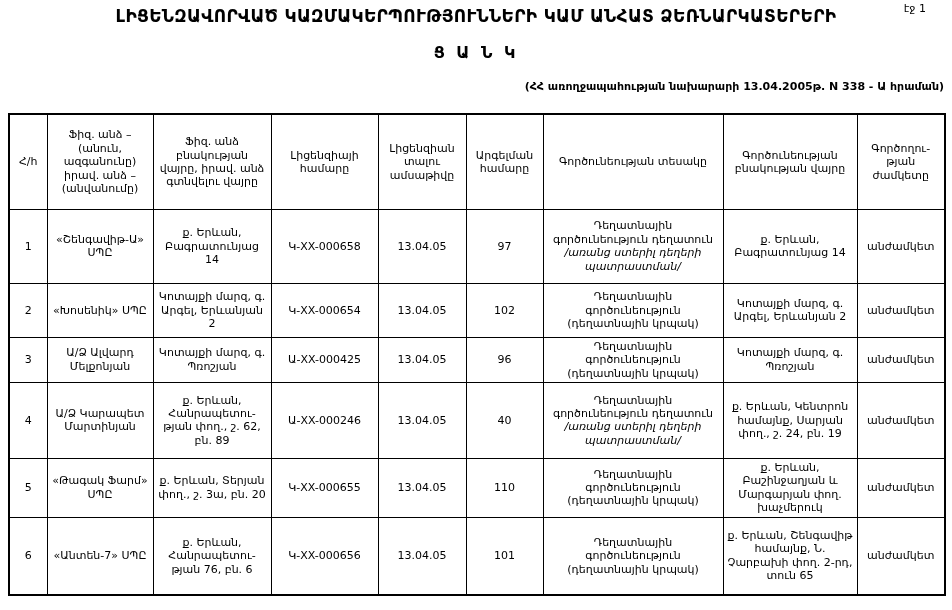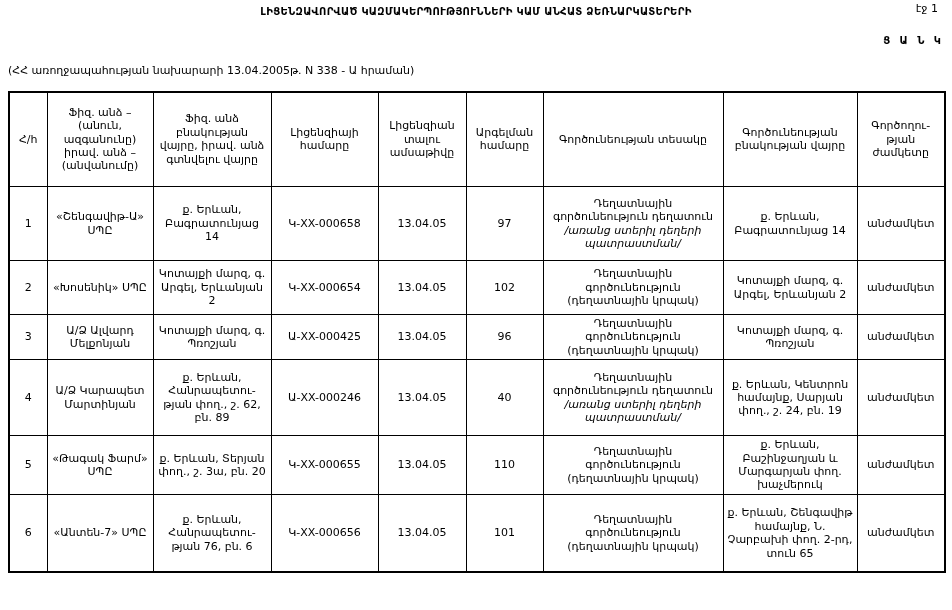--- a/index.html
+++ b/index.html
@@ -3,24 +3,24 @@
 <meta charset="utf-8">
 <style>
   html,body{margin:0;padding:0;background:#ffffff;}
   body{
     width:952px;height:610px;
     font-family:"DejaVu Sans",sans-serif;
     color:#000;
     -webkit-font-smoothing:antialiased;
   }
   .page{position:relative;width:952px;height:610px;box-sizing:border-box;padding:6px 8px 4px 8px;}
-  .corner{position:absolute;top:2px;right:14px;font-size:11px;padding-left:40px;}
-  .title-line{text-align:center;font-weight:bold;font-size:10px;line-height:1.25;letter-spacing:.3px;}
-  .title-cank{text-align:right;font-weight:bold;font-size:10px;letter-spacing:3px;margin-top:16px;}
-  .subtitle{text-align:left;font-weight:normal;font-size:11px;margin-top:18px;margin-bottom:14px;}
+  .corner{position:absolute;top:2px;right:26px;font-size:11px;padding-left:40px;}
+  .title-line{text-align:center;font-weight:bold;font-size:17px;line-height:1.25;letter-spacing:.3px;}
+  .title-cank{text-align:center;font-weight:bold;font-size:16px;letter-spacing:3px;margin-top:16px;}
+  .subtitle{text-align:right;font-weight:bold;font-size:11px;margin-top:18px;margin-bottom:20px;}
   table.registry{
     border-collapse:collapse;
     width:936px;
     table-layout:fixed;
     font-size:11px;
     border:2px solid #000;
   }
   table.registry th, table.registry td{
     border:1px solid #000;
     text-align:center;

